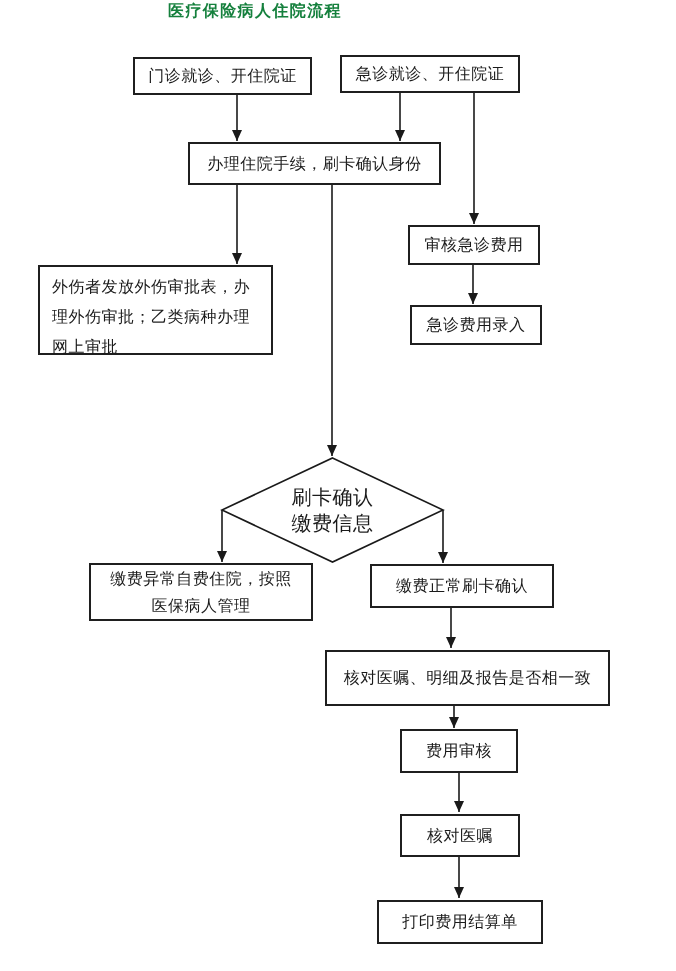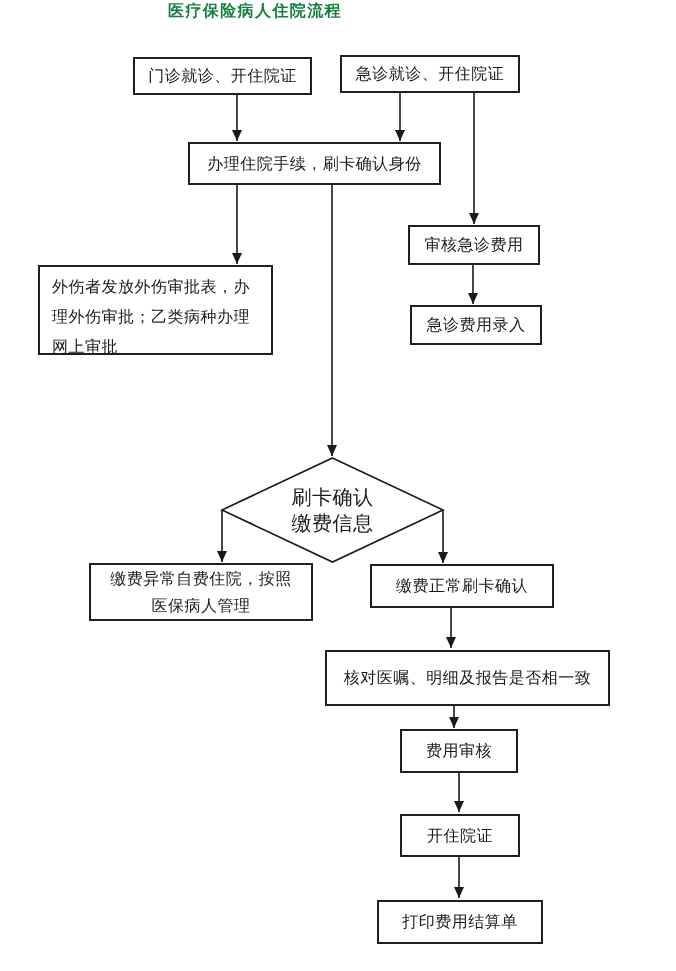--- a/index.html
+++ b/index.html
@@ -117,17 +117,17 @@
   <div class="diamond-label">刷卡确认缴费信息</div>
 
   <div class="node" id="node-abnormal">缴费异常自费住院，按照医保病人管理</div>
 
   <div class="node" id="node-normal">缴费正常刷卡确认</div>
 
   <div class="node" id="node-check">核对医嘱、明细及报告是否相一致</div>
 
   <div class="node" id="node-fee-review">费用审核</div>
 
-  <div class="node" id="node-fee-settlement">开住院证</div>
+  <div class="node" id="node-fee-settlement">核对医嘱</div>
 
   <div class="node" id="node-print">打印费用结算单</div>
 
 </div>
 
 </body></html>

